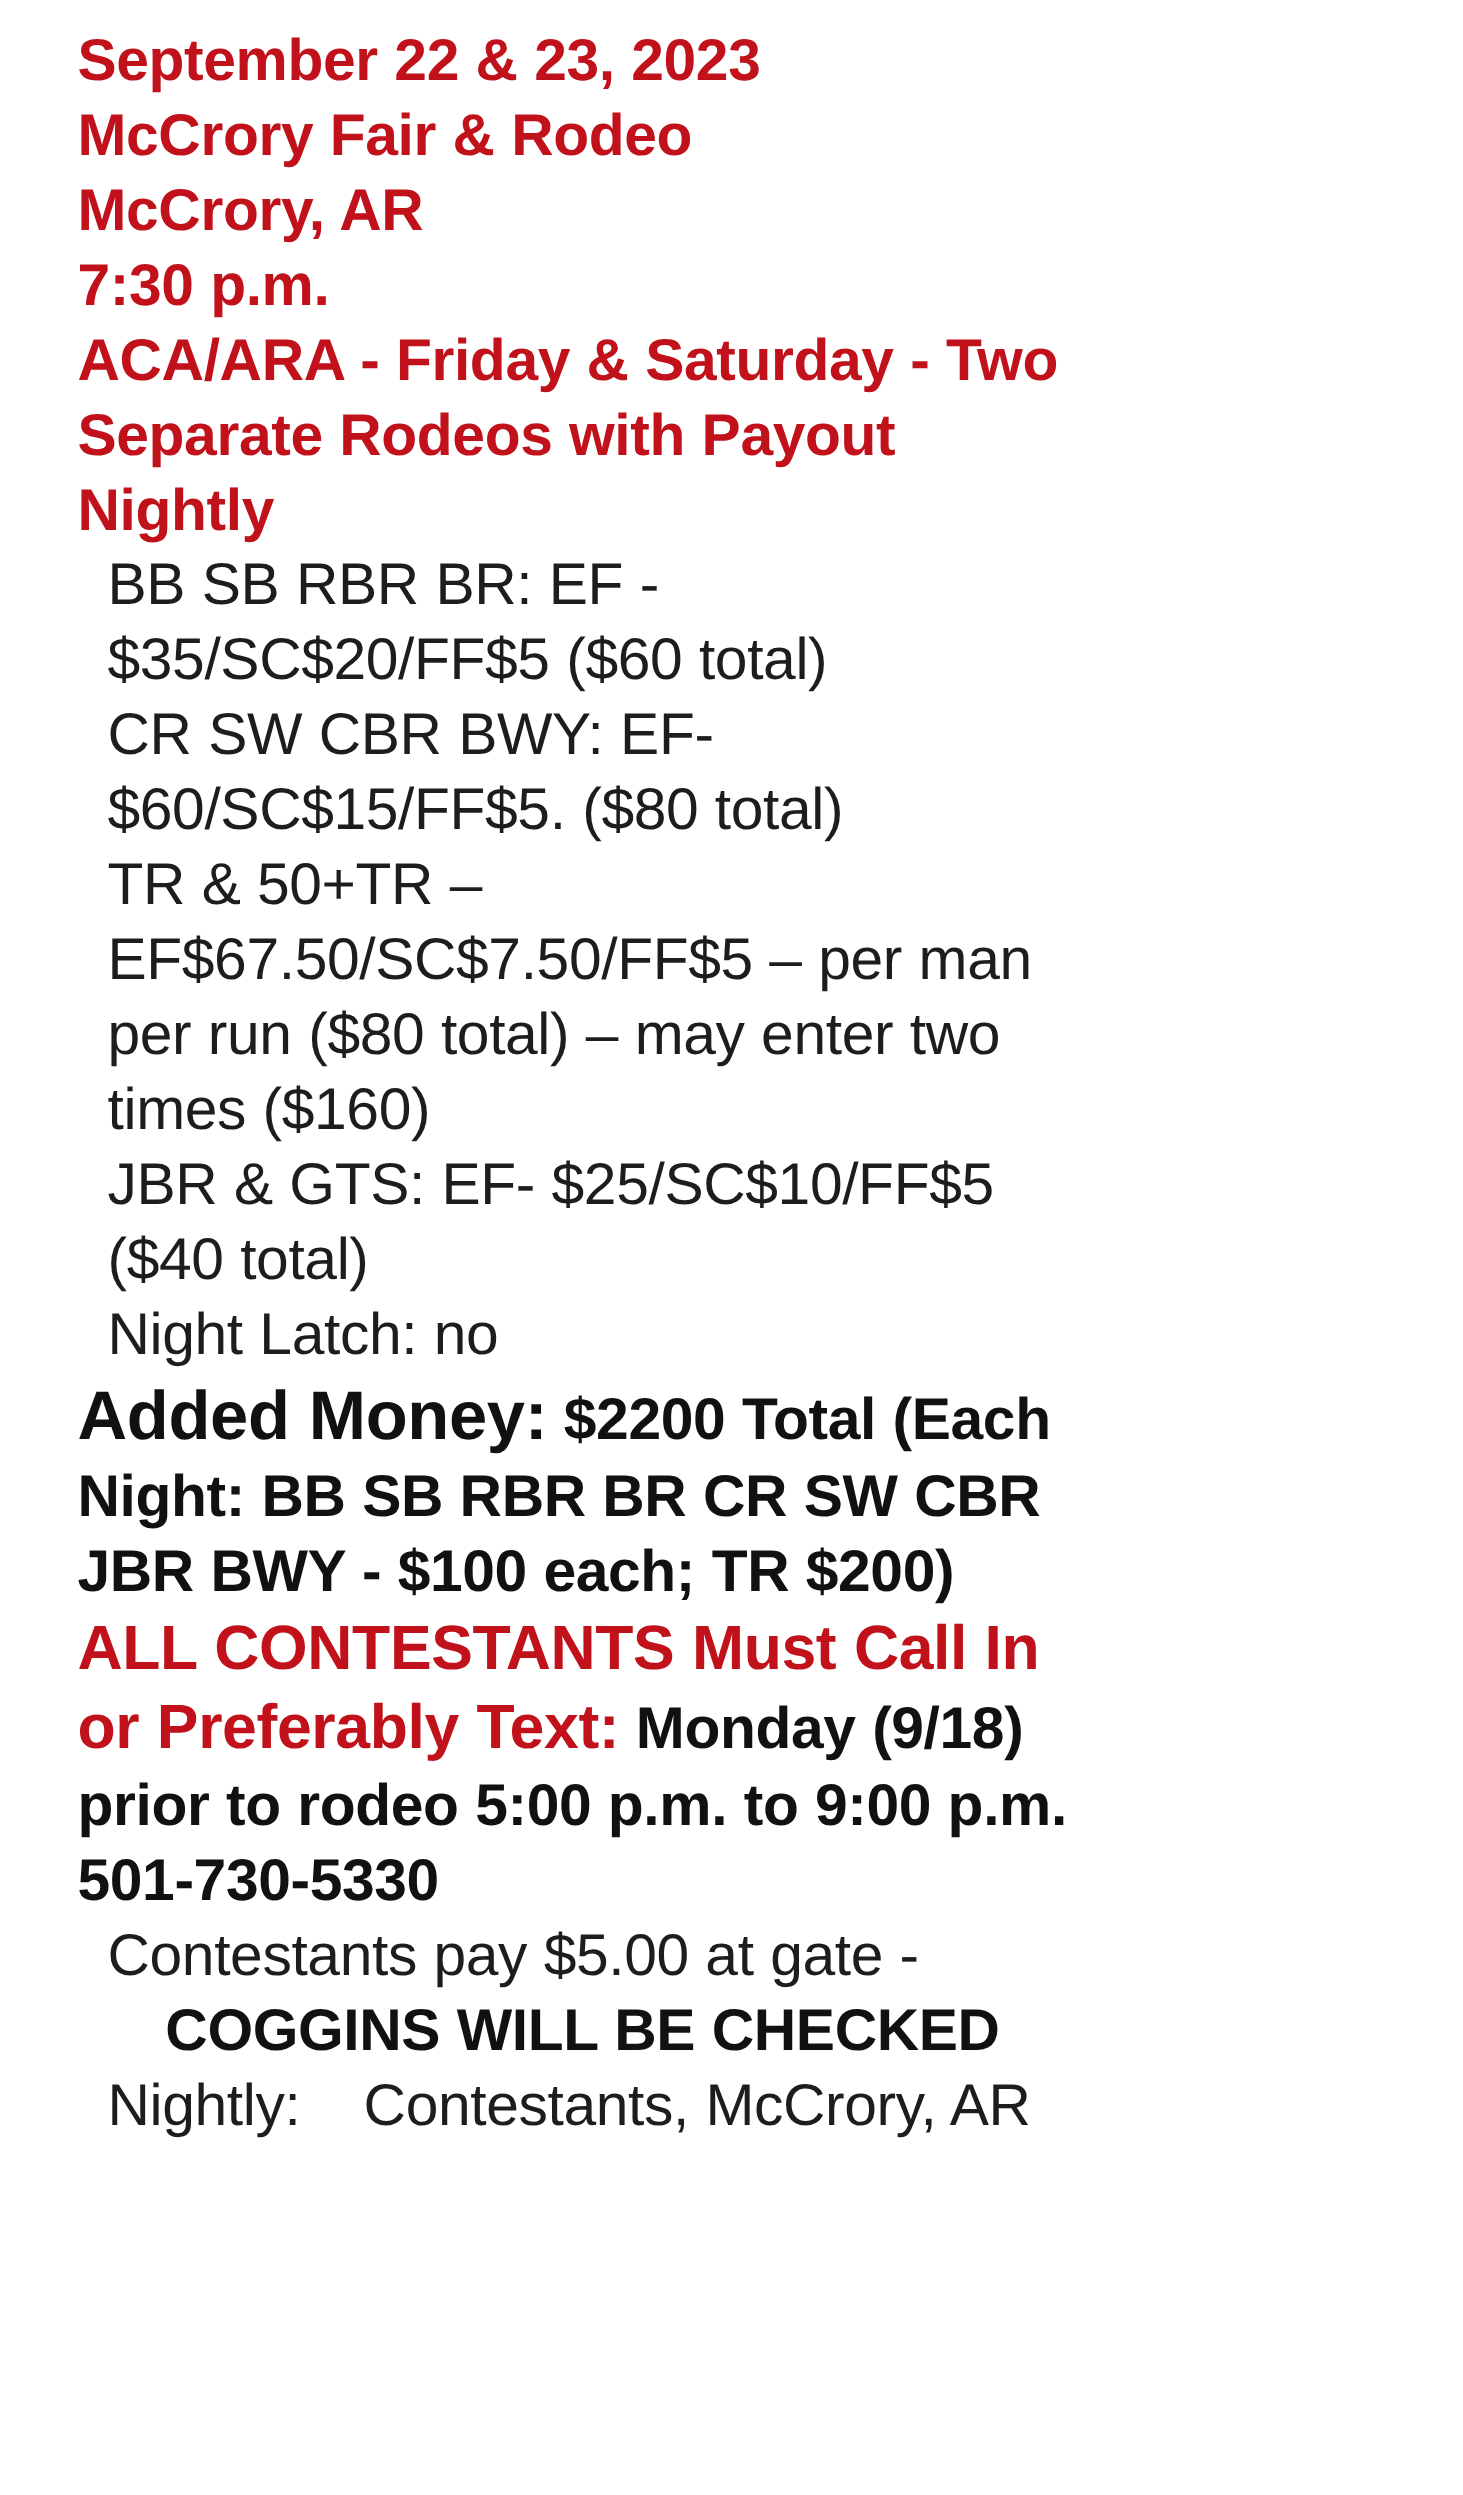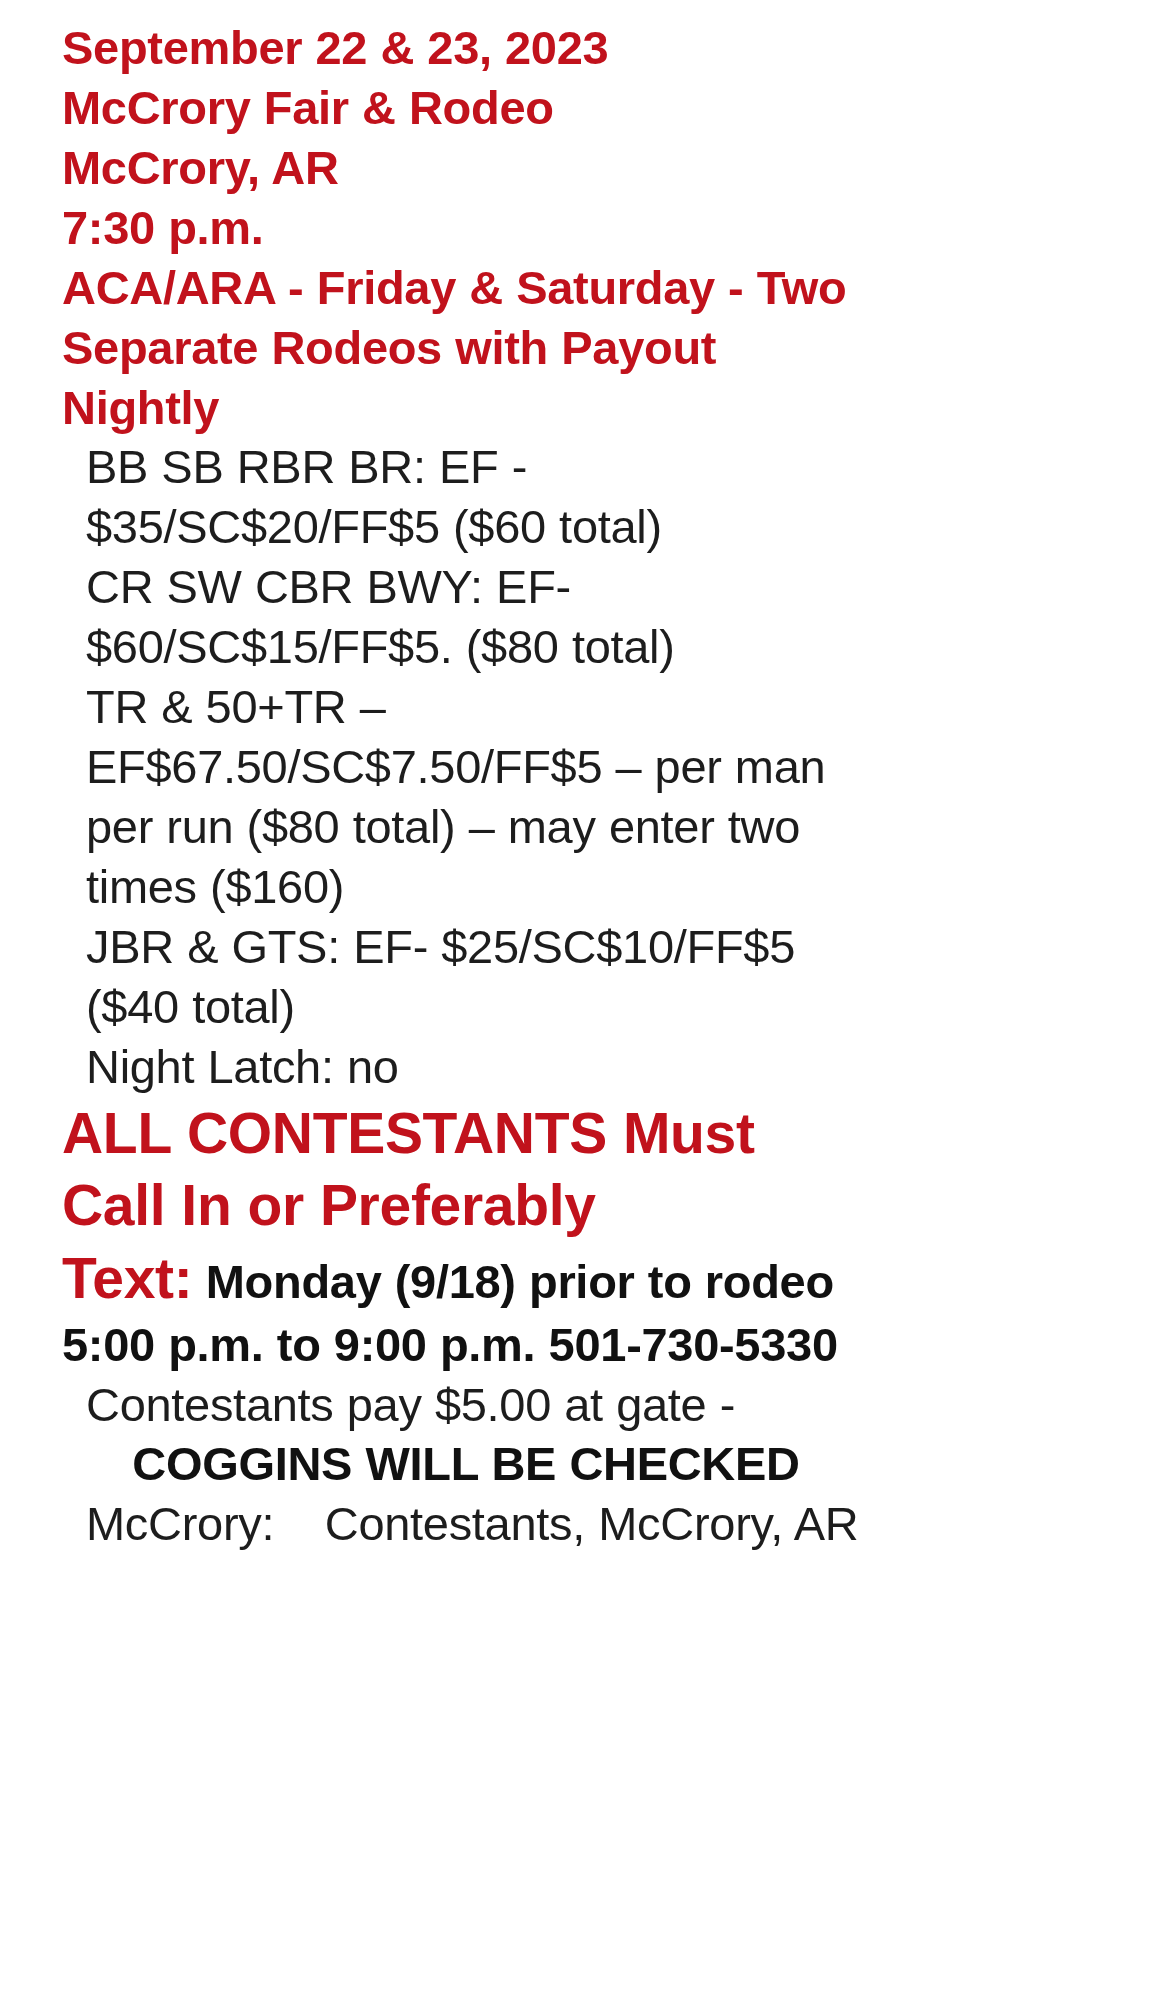--- a/index.html
+++ b/index.html
@@ -46,21 +46,21 @@
     font-size: 55px;
     font-weight: bold;
     color: #111111;
   }
   .mid-bold {
     font-size: 47px;
     font-weight: bold;
     color: #111111;
   }
   .red-head {
-    font-size: 57px;
+    font-size: 50px;
     font-weight: bold;
     color: #c1121c;
   }
   .seg {
     display: inline;
   }
   .para {
     margin: 0;
   }
 </style>
@@ -76,23 +76,24 @@
     <span class="line red">McCrory, AR</span>
     <span class="line red">7:30 p.m.</span>
     <span class="line red">ACA/ARA - Friday &amp; Saturday - Two Separate Rodeos with Payout Nightly</span>
 
     <span class="line plain">BB SB RBR BR:  EF - $35/SC$20/FF$5 ($60 total)</span>
     <span class="line plain">CR SW CBR BWY: EF- $60/SC$15/FF$5. ($80 total)</span>
     <span class="line plain">TR &amp; 50+TR – EF$67.50/SC$7.50/FF$5 – per man per run ($80 total) – may enter two times ($160)</span>
     <span class="line plain">JBR &amp; GTS: EF- $25/SC$10/FF$5 ($40 total)</span>
     <span class="line plain">Night Latch: no</span>
 
+    <p class="para"><span class="big seg">Added Money:</span><span class="seg">&nbsp;</span><span class="mid-bold seg">$2200 Total (Each Night:  BB SB RBR BR CR SW CBR JBR BWY - $100 each; TR $200)</span></p>
 
     <p class="para"><span class="red-head seg">ALL CONTESTANTS Must Call In or Preferably Text:</span><span class="seg">&nbsp;</span><span class="mid-bold seg">Monday (9/18) prior to rodeo 5:00 p.m. to 9:00 p.m. 501-730-5330</span></p>
 
     <span class="line plain">Contestants pay $5.00 at gate -</span>
     <span class="line bold">COGGINS WILL BE CHECKED</span>
 
-    <p class="para"><span class="plain seg">McCrory:</span><span class="seg">&nbsp; </span><span class="plain seg">Contestants, McCrory, AR</span></p>
+    <p class="para"><span class="plain seg">Nightly:</span><span class="seg">&nbsp; </span><span class="plain seg">Contestants, McCrory, AR</span></p>
 
 
   </div>
 </div>
 
 </body></html>

